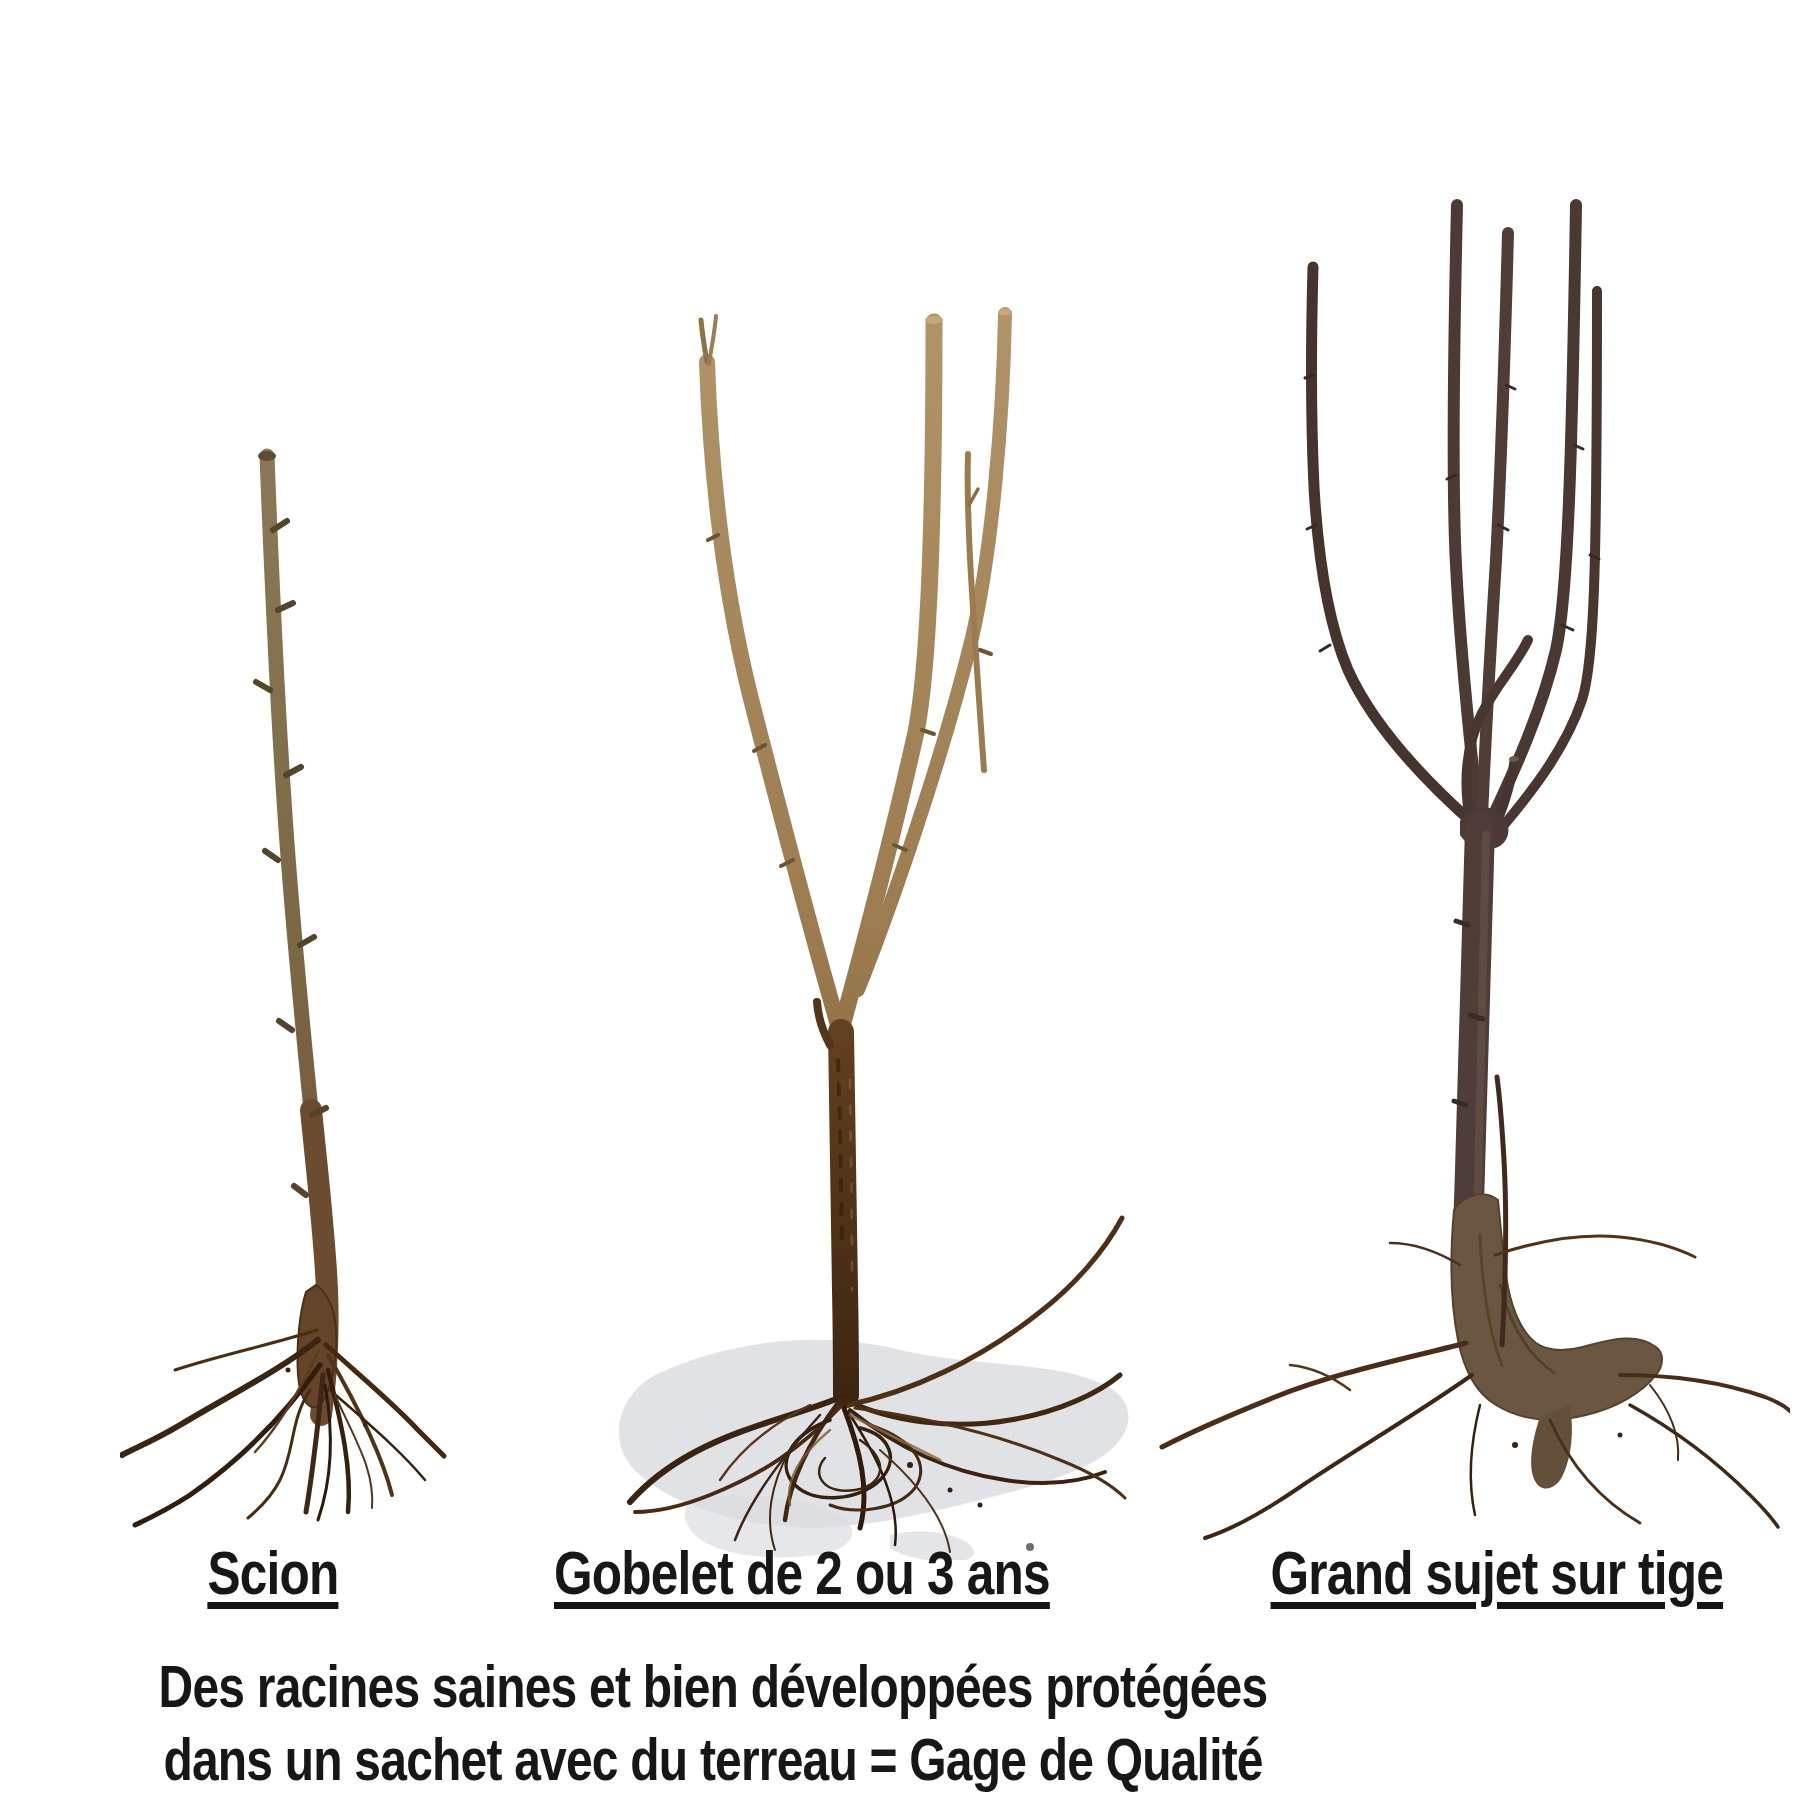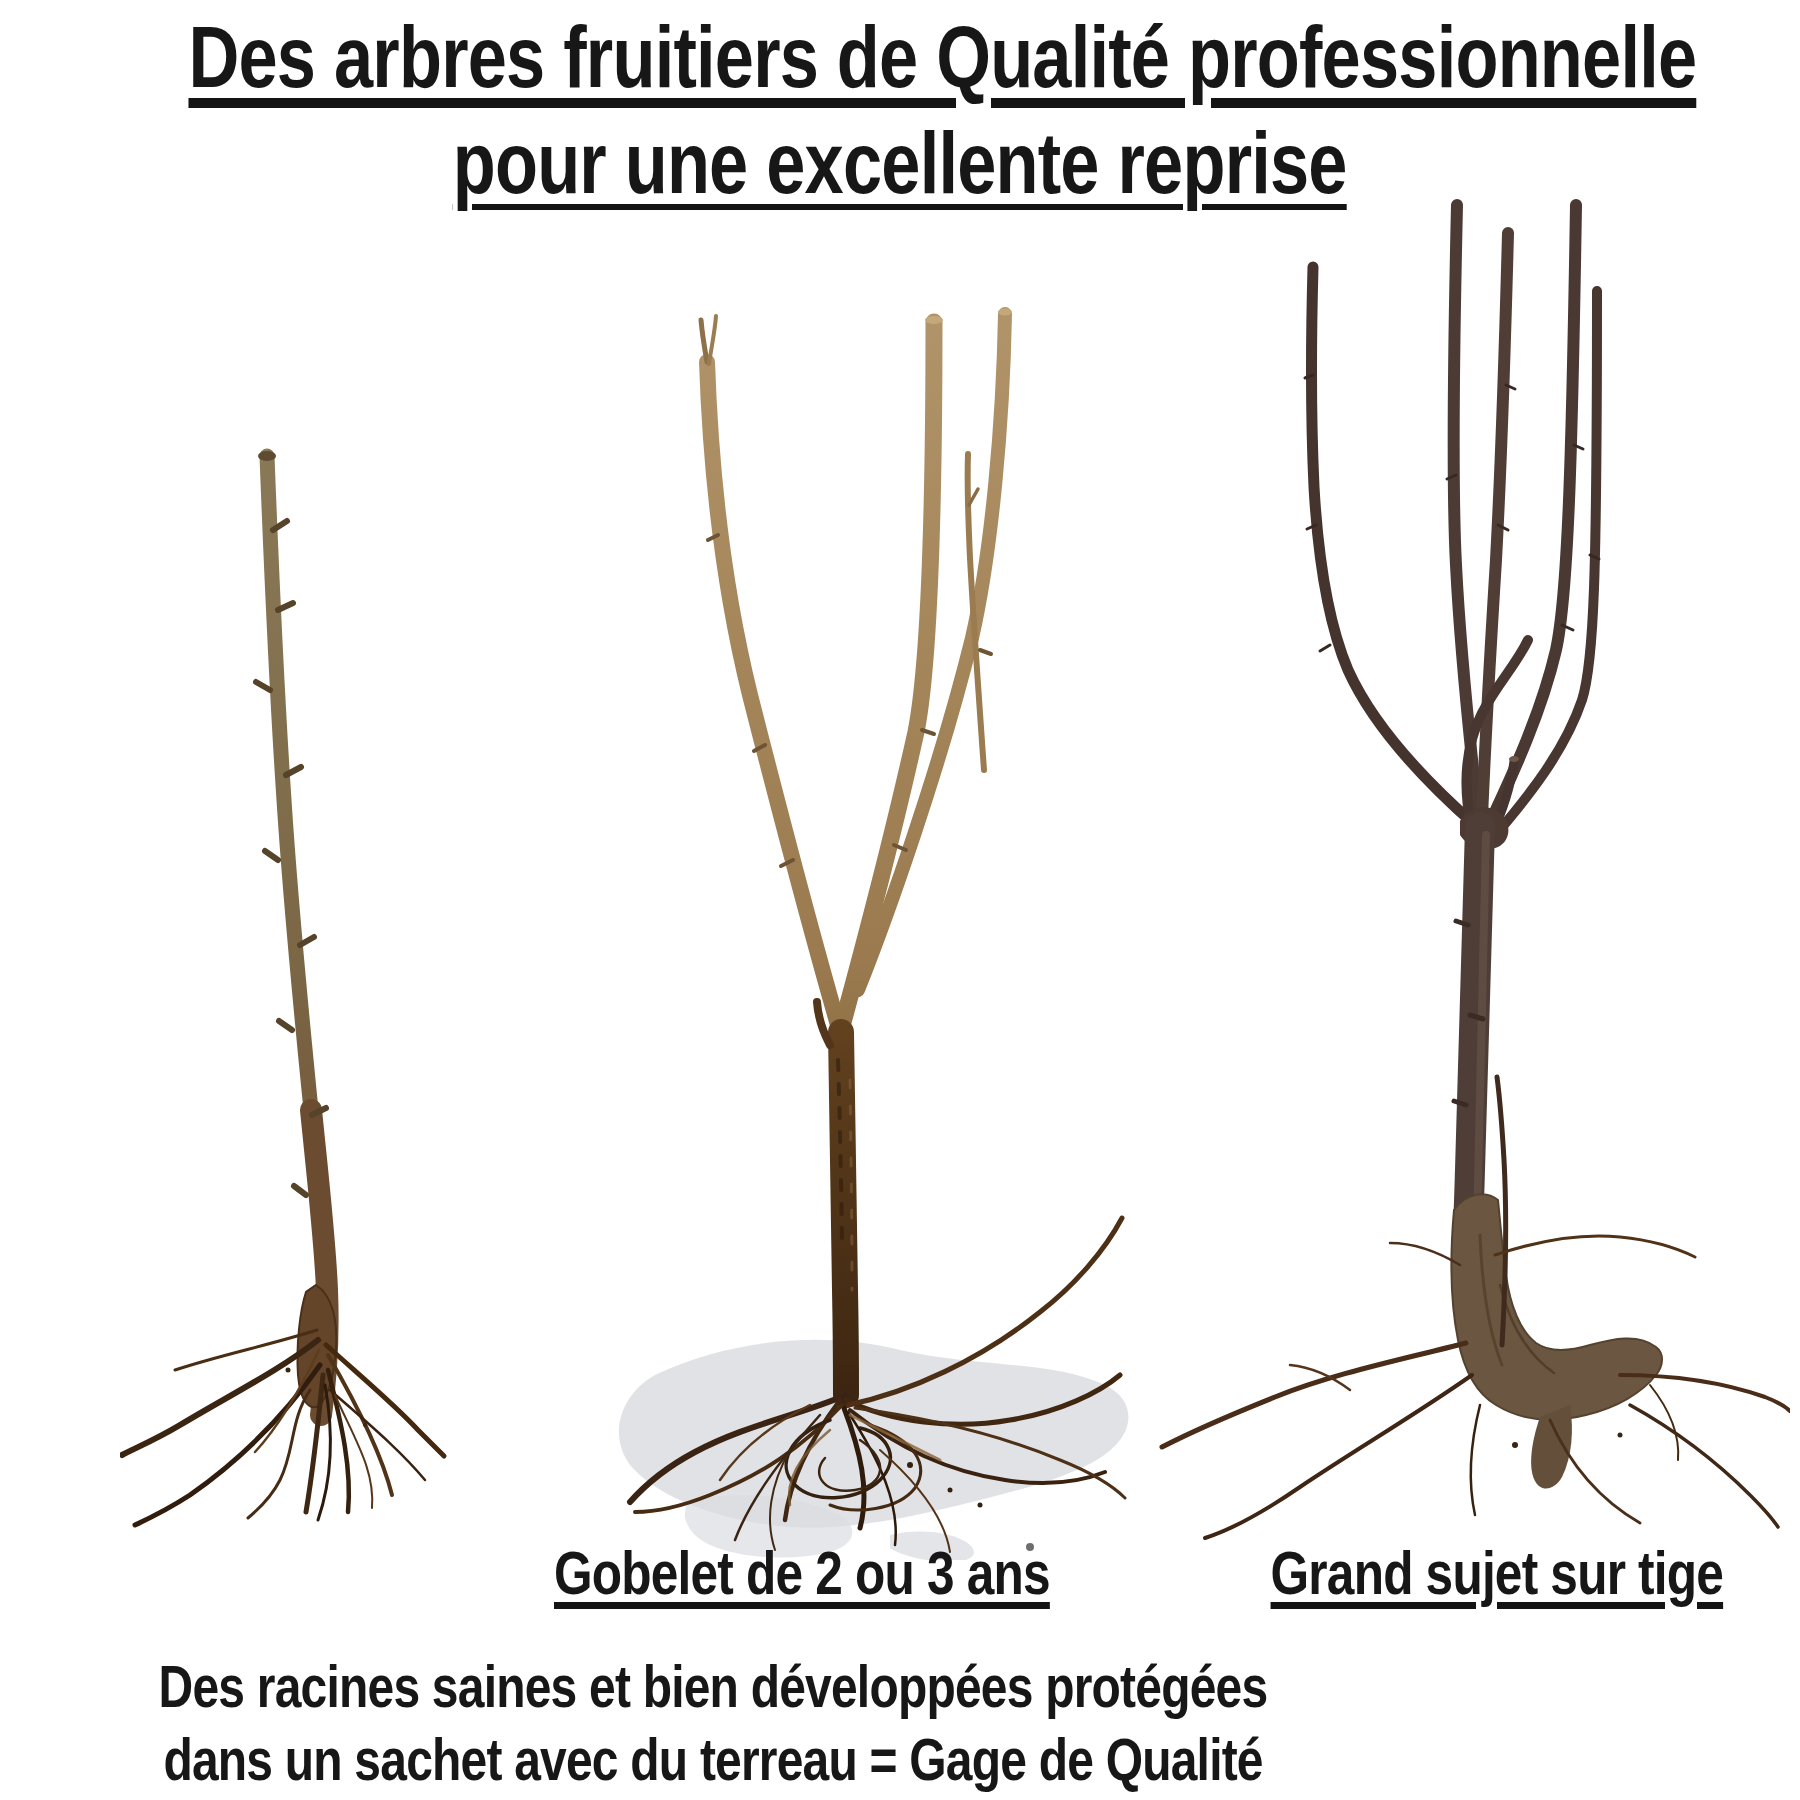--- a/index.html
+++ b/index.html
@@ -31,24 +31,20 @@
   .cap-grand   { left:1170px; width:610px;text-align:right; }
 
   .footer { position:absolute; top:1650px; left:0; width:1426px; text-align:center; }
   .footer .f-line { font-size:60px; line-height:73px; }
 </style>
 </head>
 <body>
 
 <div class="poster">
 
-  <header class="title">
-    <div class="t-line"><span class="cond u-thick">Des arbres fruitiers de Qualité professionnelle</span></div>
-    <div class="t-line"><span class="cond u-thin">pour une excellente reprise</span></div>
-  </header>
 
   <figure class="tree tree-scion">
     <svg width="360" height="1100" viewBox="0 0 360 1100" xmlns="http://www.w3.org/2000/svg">
       <defs>
         <linearGradient id="sg" gradientUnits="userSpaceOnUse" x1="0" y1="0" x2="0" y2="900">
           <stop offset="0" stop-color="#8a7957"></stop>
             <stop offset=".55" stop-color="#7c6847"></stop>
             <stop offset="1" stop-color="#6e4f33"></stop>
         </linearGradient>
       </defs>
@@ -213,20 +209,23 @@
         <path d="M345,1060 C390,1045 430,1038 470,1042 C500,1045 525,1052 545,1062" stroke="#503218" stroke-width="3"></path>
         <path d="M310,1070 C285,1055 262,1048 240,1048" stroke="#4a2f1c" stroke-width="2.5"></path>
         <path d="M330,1210 C320,1250 318,1288 325,1320" stroke="#38220f" stroke-width="2.5"></path>
         <path d="M500,1190 C520,1215 530,1240 528,1265" stroke="#44290f" stroke-width="2"></path>
         <circle cx="365" cy="1250" r="3" fill="#3a2413" stroke="none"></circle>
         <circle cx="470" cy="1240" r="2.5" fill="#3a2413" stroke="none"></circle>
       </g>
     </svg>
   </figure>
 
+  <div class="caption cap-scion">
+    <span class="cond u-cap">Scion</span>
+  </div>
   <div class="caption cap-gobelet">
     <span class="cond u-cap">Gobelet de 2 ou 3 ans</span>
   </div>
   <div class="caption cap-grand">
     <span class="cond u-cap">Grand sujet sur tige</span>
   </div>
 
   <footer class="footer">
     <div class="f-line"><span class="cond">Des racines saines et bien développées protégées</span></div>
     <div class="f-line"><span class="cond">dans un sachet avec du terreau = Gage de Qualité</span></div>

